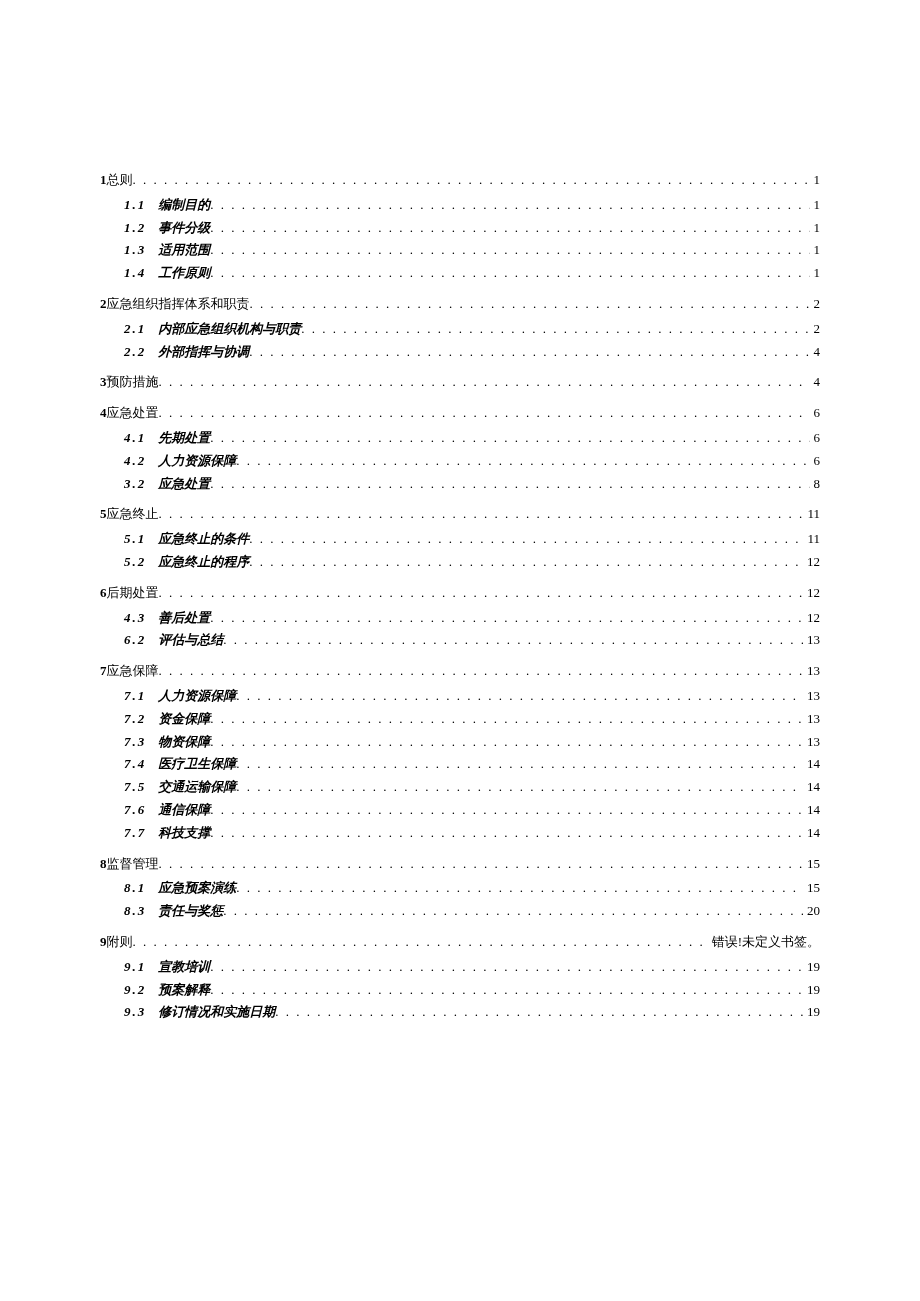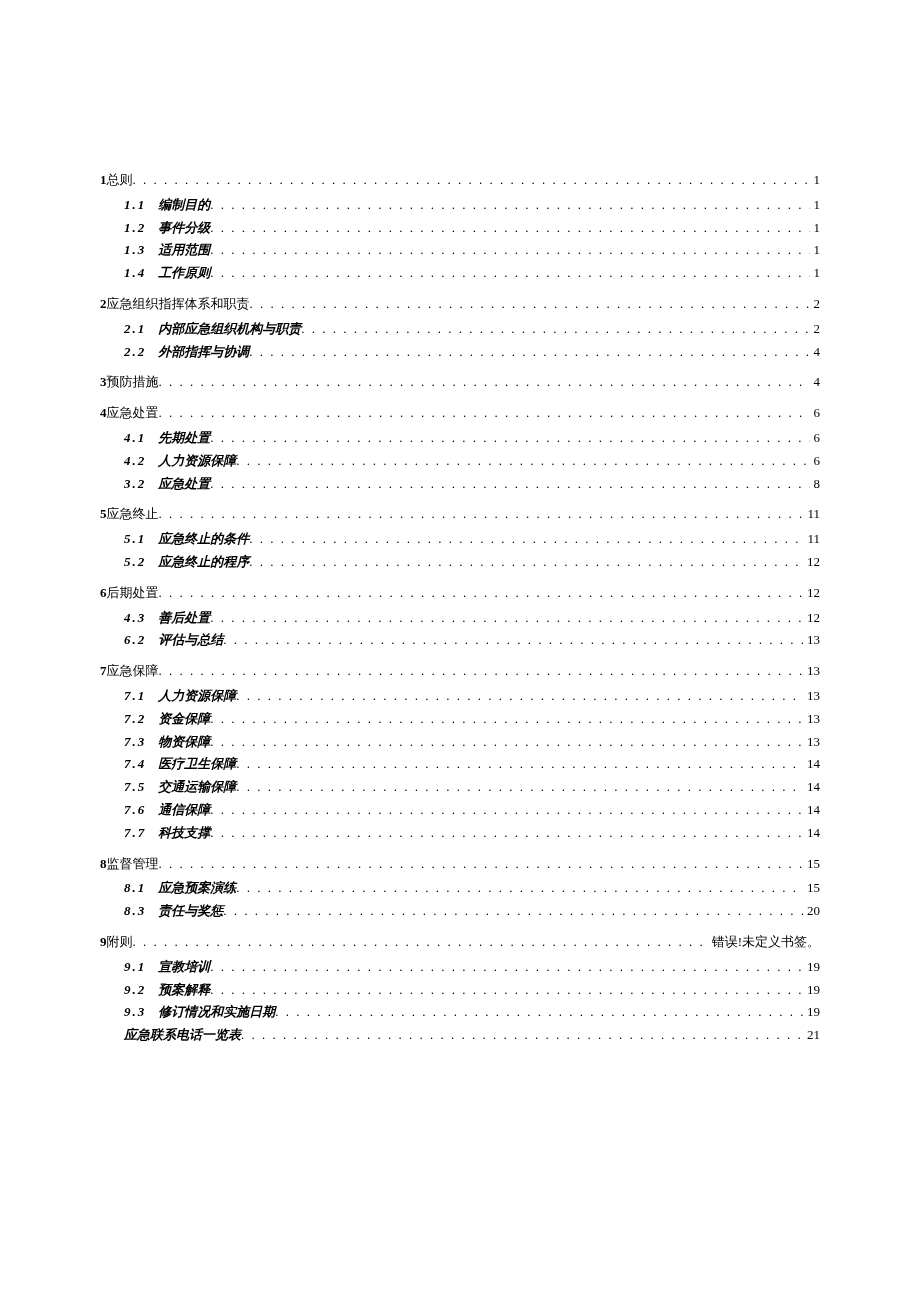--- a/index.html
+++ b/index.html
@@ -267,19 +267,14 @@
         <span class="toc-title">预案解释</span>
         <span class="dots"></span>
         <span class="toc-page">19</span>
       </div>
       <div class="toc-line level2">
         <span class="toc-num">9.3</span>
         <span class="toc-title">修订情况和实施日期</span>
         <span class="dots"></span>
         <span class="toc-page">19</span>
       </div>
-      <div class="toc-line level2">
-        <span class="toc-title">应急联系电话一览表</span>
-        <span class="dots"></span>
-        <span class="toc-page">21</span>
-      </div>
     </div>
 </div>
 
 </body></html>

